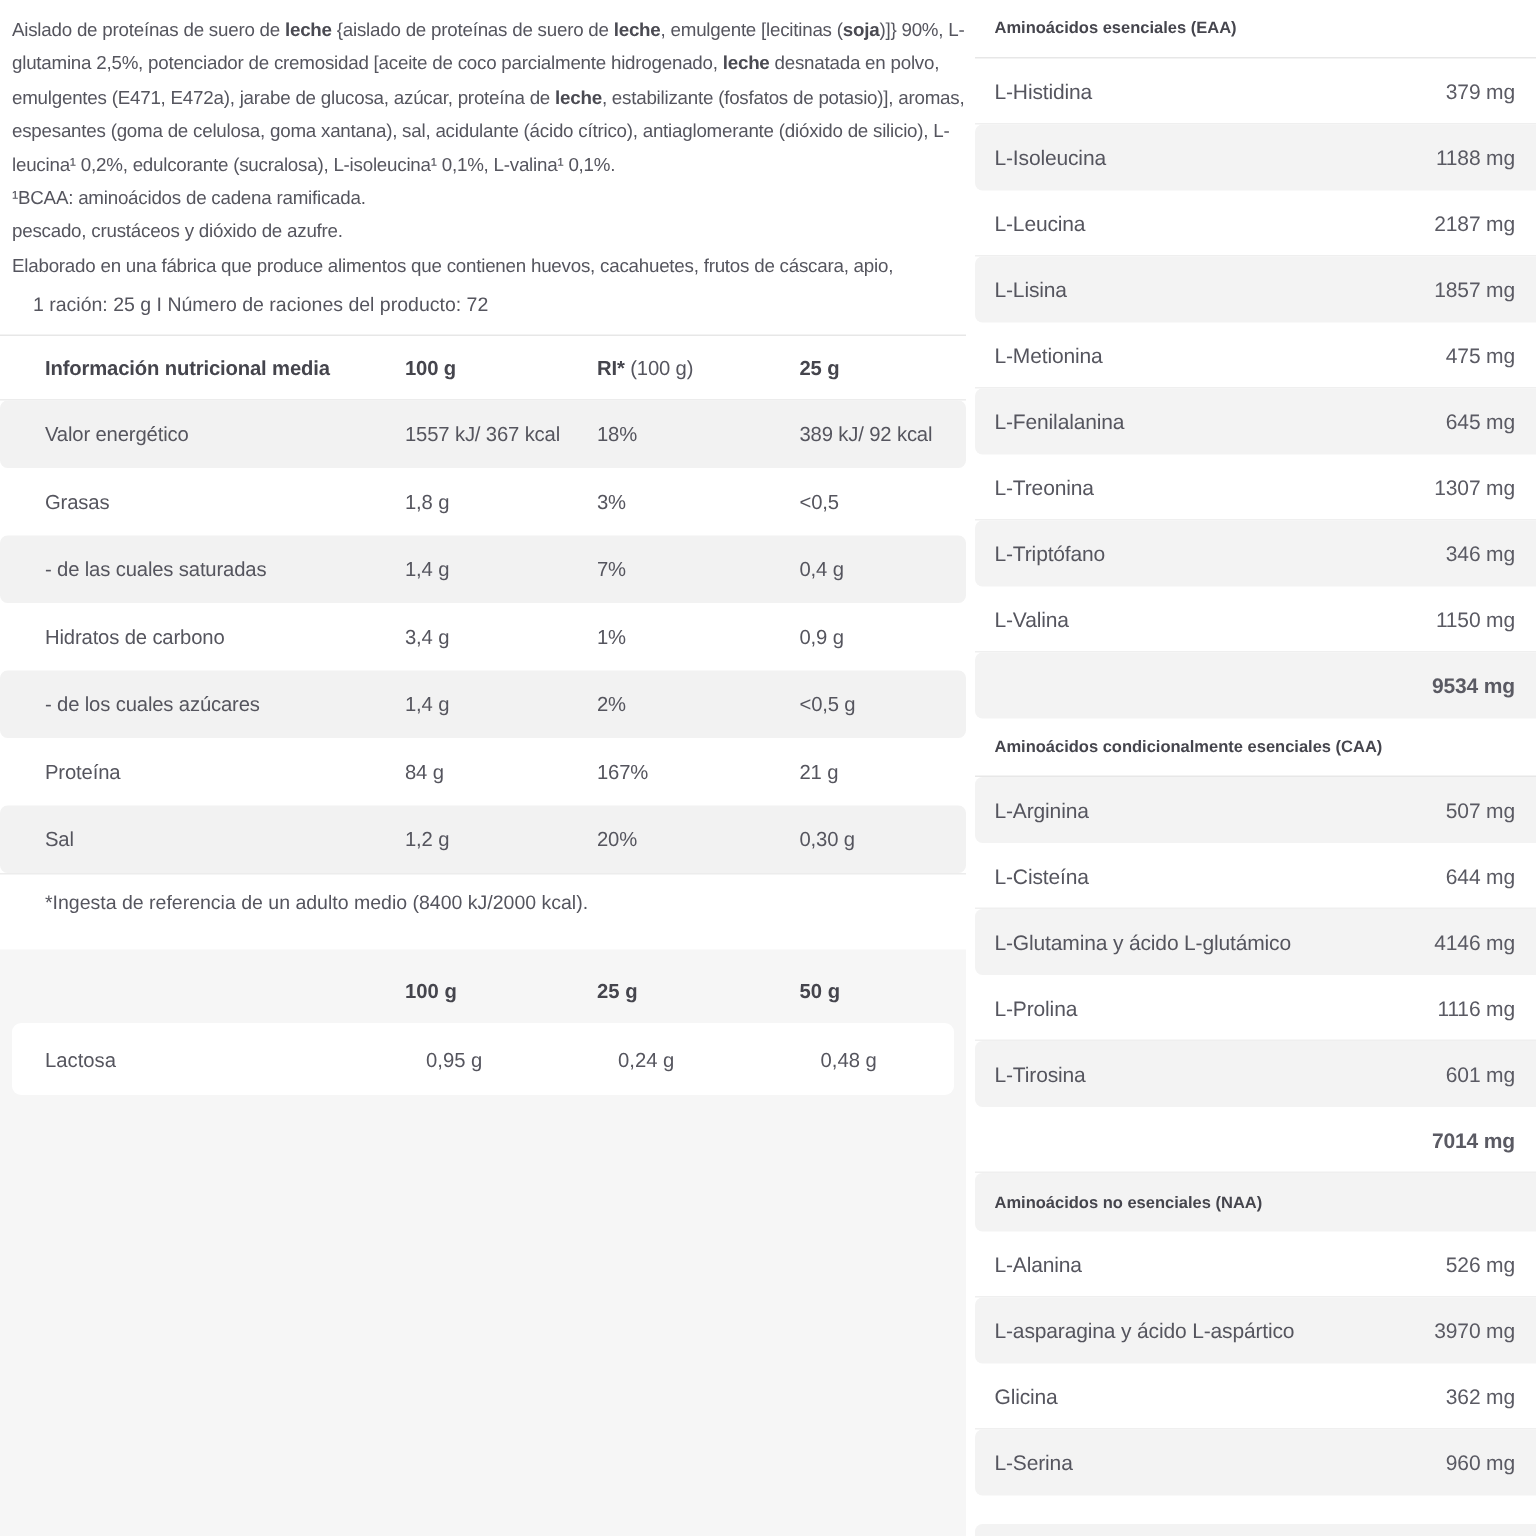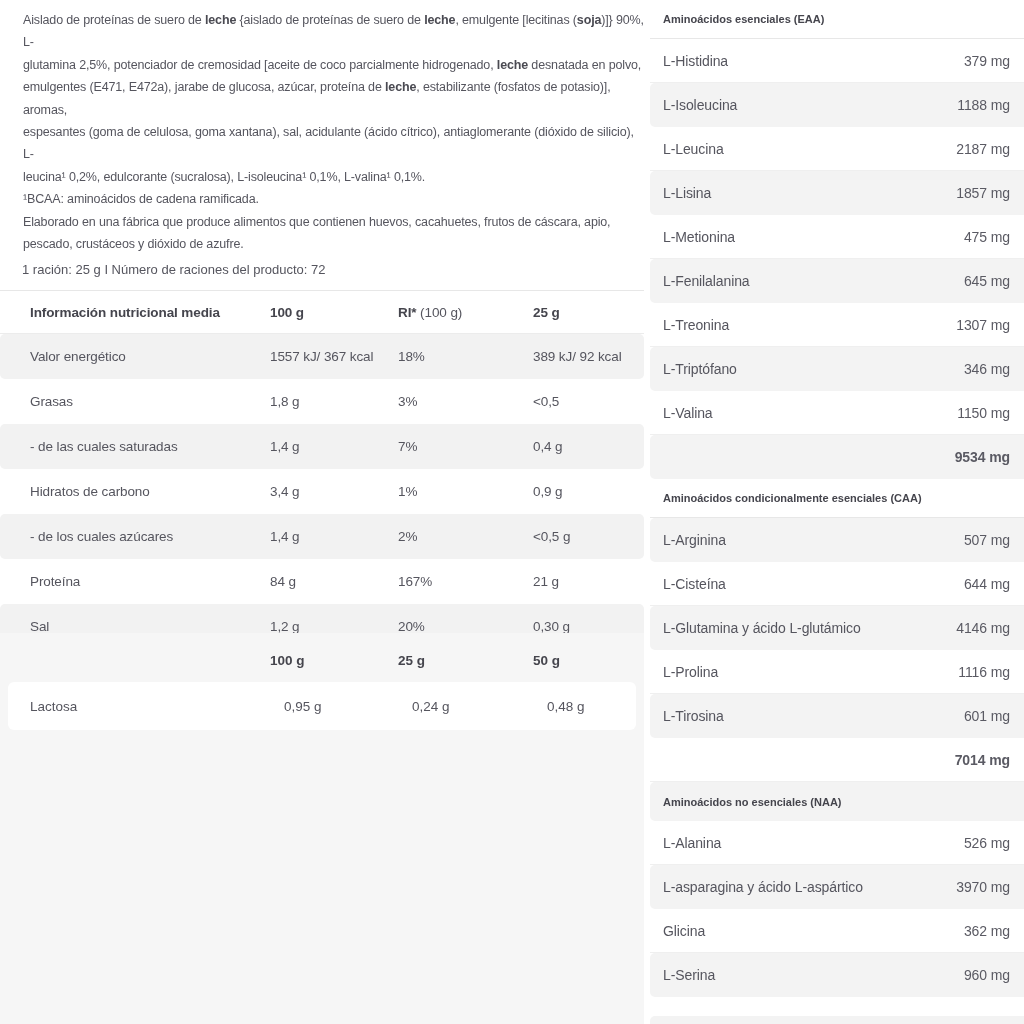--- a/index.html
+++ b/index.html
@@ -4,21 +4,21 @@
 <style>
   * { margin:0; padding:0; box-sizing:border-box; }
   html,body { width:1024px; height:1024px; background:#ffffff; overflow:hidden;
               font-family:"Liberation Sans", sans-serif; }
   body { position:relative; color:#55555e; }
 
   
   .left-col { position:absolute; left:0; top:0; width:644px; height:1024px; overflow:hidden; }
 
   .ingredients { padding:9px 0 0 8px; font-size:12.5px; line-height:22.4px;
-                 letter-spacing:-0.15px; color:#55555e;margin-left:15px; }
+                 letter-spacing:-0.15px; color:#55555e; }
   .ingredients b { font-weight:bold; color:#4a4a52; }
 
   .serving-line { margin-top:7px; padding-left:22px; font-size:13px; color:#55555e; }
 
   .nutri-table { margin-top:13px; width:644px; border-top:1px solid #e7e7e7; }
   .nrow { display:grid; grid-template-columns:270px 128px 135px 1fr; align-items:center;
           height:45px; font-size:13.5px; letter-spacing:-0.1px; }
   .nrow .c0 { padding-left:30px; }
   .nrow.nhead { height:43px; font-weight:bold; color:#45454d; border-bottom:1px solid #ececec; }
   .nrow.shade { background:#f2f2f2; border-radius:5px; }
@@ -52,22 +52,22 @@
 
 <div class="left-col">
 
   <div class="ingredients" id="ingredients">
       <div><span>Aislado de proteínas de suero de </span><b>leche</b><span> {aislado de proteínas de suero de </span><b>leche</b><span>, emulgente [lecitinas (</span><b>soja</b><span>)]} 90%, L-</span></div>
       <div><span>glutamina 2,5%, potenciador de cremosidad [aceite de coco parcialmente hidrogenado, </span><b>leche</b><span> desnatada en polvo,</span></div>
       <div><span>emulgentes (E471, E472a), jarabe de glucosa, azúcar, proteína de </span><b>leche</b><span>, estabilizante (fosfatos de potasio)], aromas,</span></div>
       <div><span>espesantes (goma de celulosa, goma xantana), sal, acidulante (ácido cítrico), antiaglomerante (dióxido de silicio), L-</span></div>
       <div><span>leucina¹ 0,2%, edulcorante (sucralosa), L-isoleucina¹ 0,1%, L-valina¹ 0,1%.</span></div>
       <div><span>¹BCAA: aminoácidos de cadena ramificada.</span></div>
+      <div><span>pescado, crustáceos y dióxido de azufre.</span></div>
       <div><span>Elaborado en una fábrica que produce alimentos que contienen huevos, cacahuetes, frutos de cáscara, apio,</span></div>
-      <div><span>pescado, crustáceos y dióxido de azufre.</span></div>
     </div>
 
   <div class="serving-line">1 ración: 25 g I Número de raciones del producto: 72</div>
 
   <div class="nutri-table">
     <div class="nrow nhead">
       <div class="c0">Información nutricional media</div>
       <div>100 g</div>
       <div><span>RI*</span><span class="light"> (100 g)</span></div>
       <div>25 g</div>

